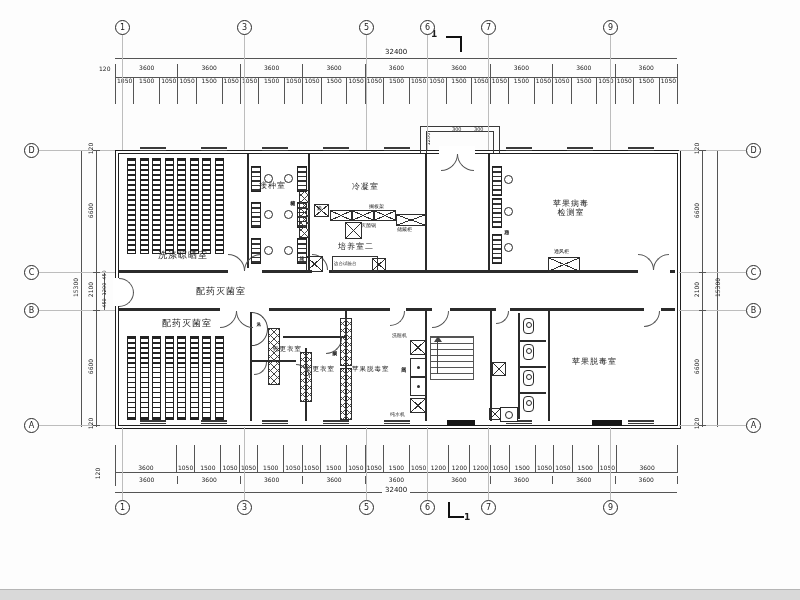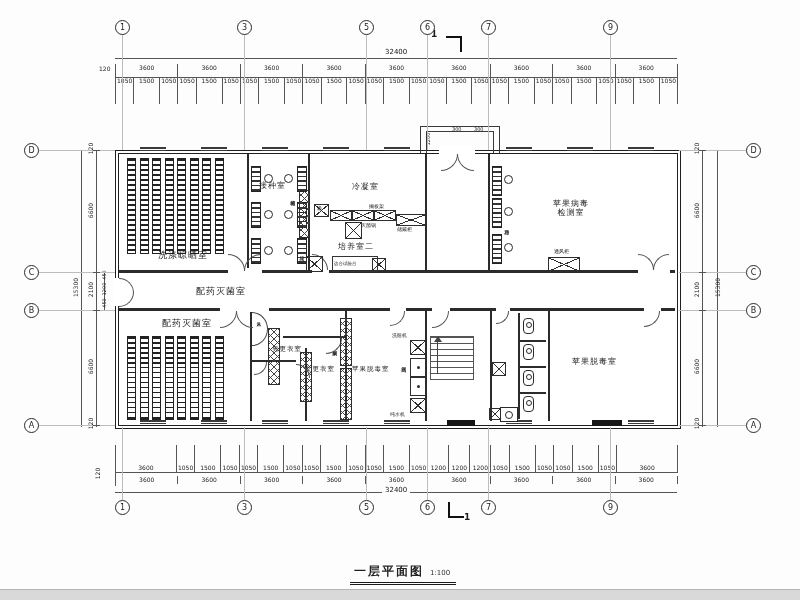--- a/index.html
+++ b/index.html
@@ -201,24 +201,20 @@
   <span class="lbl sm vt" style="left:298px;top:252px;">冰箱</span>
   <span class="lbl" style="left:317px;top:206px;font-size:5px;letter-spacing:0;">递</span>
   <span class="lbl sm" style="left:369px;top:204px;">搁板架</span>
   <span class="lbl sm vt" style="left:256px;top:318px;font-size:4.5px;">风淋</span>
   <span class="lbl sm vt" style="left:331px;top:346px;">搁板架</span>
   <span class="lbl sm" style="left:392px;top:333px;">洗瓶机</span>
   <span class="lbl sm vt" style="left:400px;top:363px;">高压锅</span>
   <span class="lbl sm" style="left:390px;top:412px;">纯水机</span>
 
 
-  <div id="titleblock">
-    <span class="t1">一层平面图</span>
-    <span class="t2">1:100</span>
-  </div>
 
   <div id="footer"></div>
 <div class="axis" style="left: 122px; top: 34px; width: 1px; height: 116px;"></div>
     <div class="axis" style="left: 122px; top: 427px; width: 1px; height: 73px;"></div>
     <div class="bubble" style="left: 115px; top: 20px; width: 13px; height: 13px;">1</div>
     <div class="bubble" style="left: 115px; top: 500px; width: 13px; height: 13px;">1</div>
     <div class="axis" style="left: 244px; top: 34px; width: 1px; height: 116px;"></div>
     <div class="axis" style="left: 244px; top: 427px; width: 1px; height: 73px;"></div>
     <div class="bubble" style="left: 237px; top: 20px; width: 13px; height: 13px;">3</div>
     <div class="bubble" style="left: 237px; top: 500px; width: 13px; height: 13px;">3</div>

